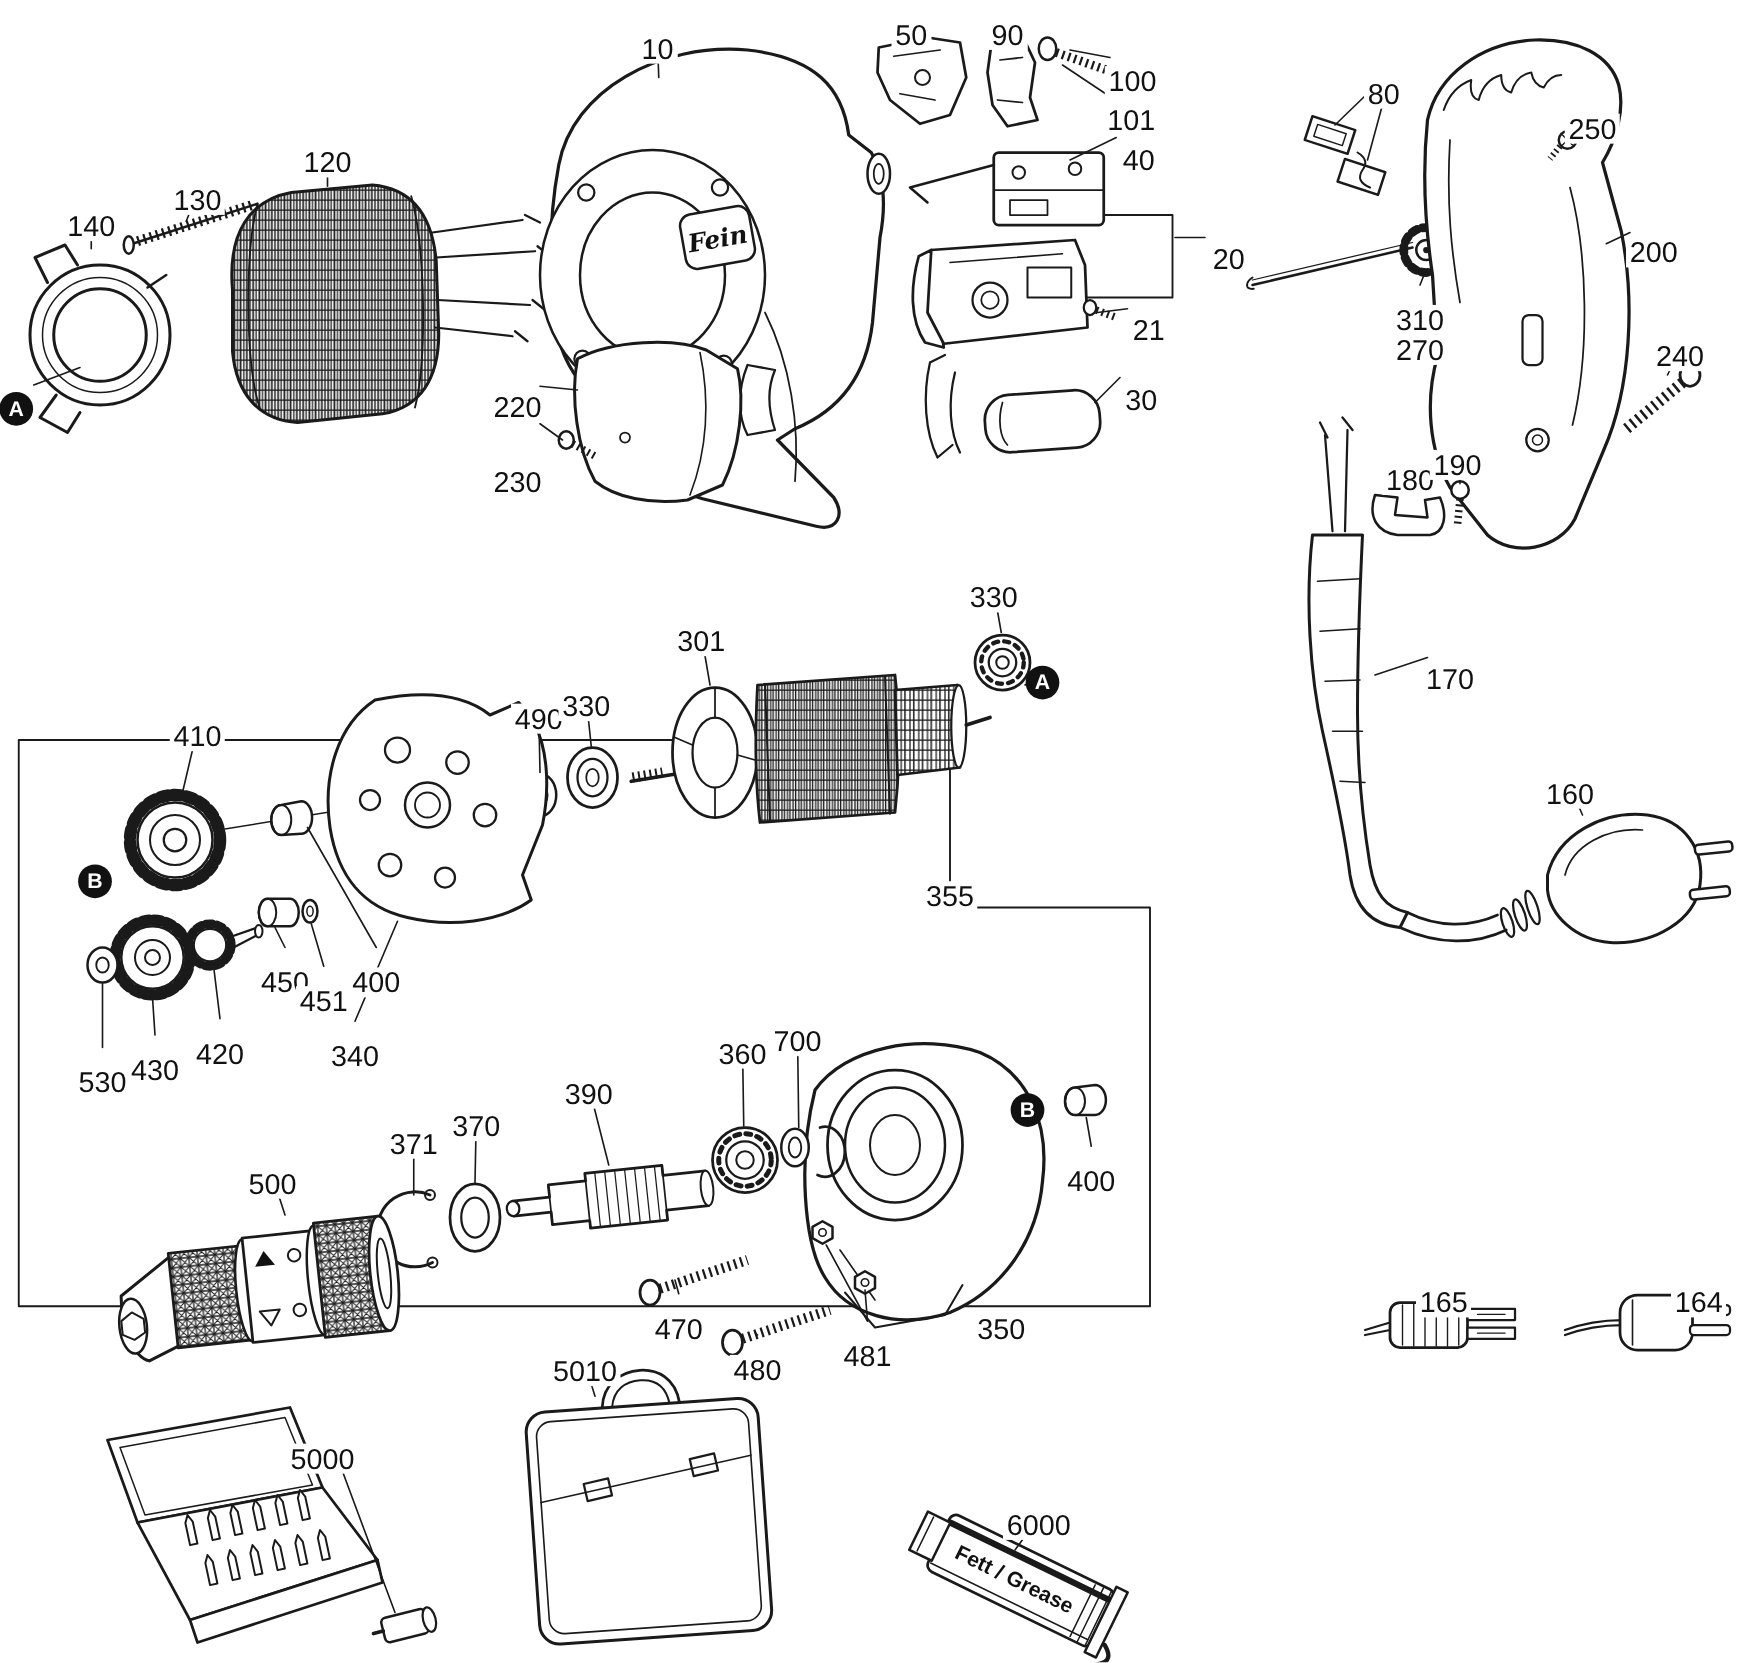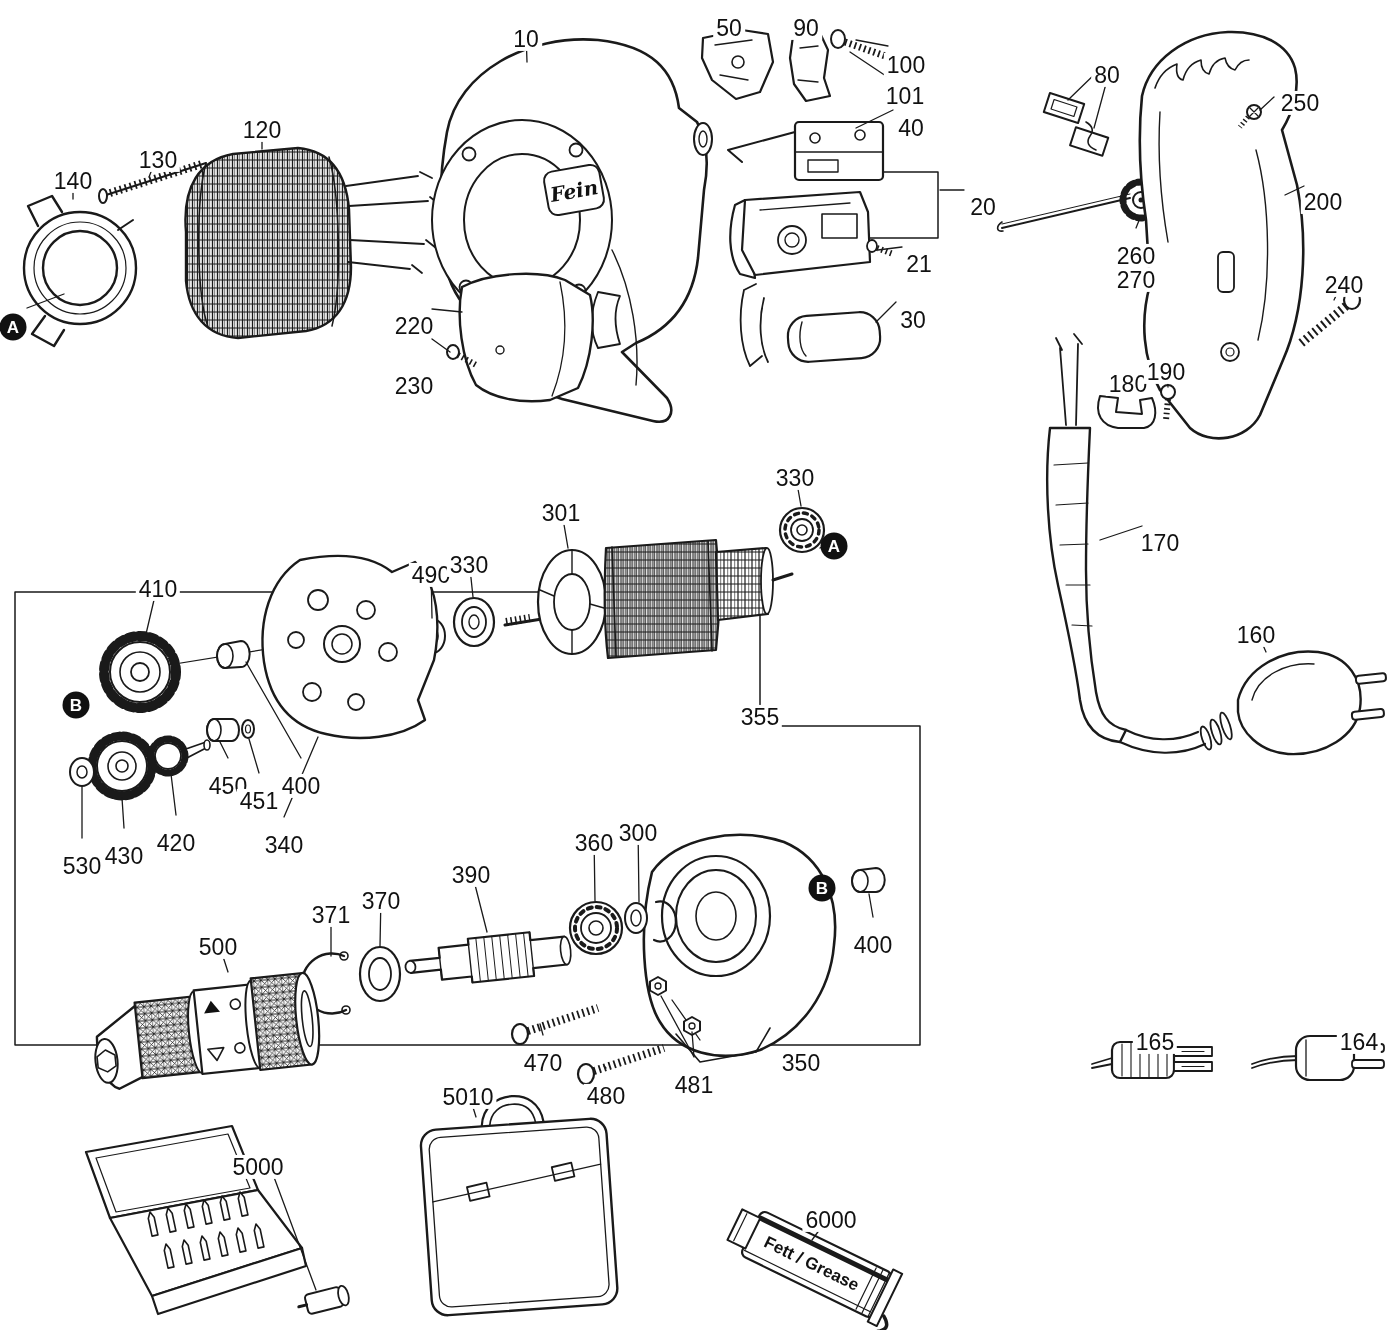--- a/index.html
+++ b/index.html
@@ -484,49 +484,49 @@
       <span class="part-label" style="left: 526px; top: 22px;">10</span>
       <span class="part-label" style="left: 729px; top: 11px;">50</span>
       <span class="part-label" style="left: 806px; top: 11px;">90</span>
       <span class="part-label" style="left: 906px; top: 48px;">100</span>
       <span class="part-label" style="left: 905px; top: 79px;">101</span>
       <span class="part-label" style="left: 911px; top: 111px;">40</span>
       <span class="part-label" style="left: 983px; top: 190px;">20</span>
       <span class="part-label" style="left: 919px; top: 247px;">21</span>
       <span class="part-label" style="left: 913px; top: 303px;">30</span>
       <span class="part-label" style="left: 1107px; top: 58px; text-align: right;">80</span>
-      <span class="part-label" style="left: 1274px; top: 86px; margin-left: 26px;">250</span>
+      <span class="part-label" style="left: 1274px; top: 86px;">250</span>
       <span class="part-label" style="left: 1323px; top: 185px;">200</span>
       <span class="part-label" style="left: 1344px; top: 268px;">240</span>
       <span class="part-label" style="left: 262px; top: 113px;">120</span>
       <span class="part-label" style="left: 158px; top: 143px;">130</span>
       <span class="part-label" style="left: 73px; top: 164px;">140</span>
       <span class="part-label" style="left: 414px; top: 309px;">220</span>
       <span class="part-label" style="left: 414px; top: 339px; margin-top: 30px;">230</span>
-      <span class="part-label" style="left: 1136px; top: 239px;">260</span>
+      <span class="part-label" style="left: 1136px; top: 239px;">310</span>
       <span class="part-label" style="left: 1136px; top: 263px;">270</span>
       <span class="part-label" style="left: 1128px; top: 367px;">180</span>
       <span class="part-label" style="left: 1166px; top: 355px;">190</span>
       <span class="part-label" style="left: 1160px; top: 526px;">170</span>
       <span class="part-label" style="left: 1256px; top: 618px;">160</span>
       <span class="part-label" style="left: 795px; top: 461px;">330</span>
       <span class="part-label" style="left: 561px; top: 496px;">301</span>
       <span class="part-label" style="left: 158px; top: 572px;">410</span>
       <span class="part-label" style="left: 431px; top: 558px;">490</span>
       <span class="part-label" style="left: 469px; top: 548px;">330</span>
       <span class="part-label" style="left: 760px; top: 700px;">355</span>
       <span class="part-label" style="left: 228px; top: 769px;">450</span>
       <span class="part-label" style="left: 259px; top: 784px;">451</span>
       <span class="part-label" style="left: 301px; top: 769px;">400</span>
       <span class="part-label" style="left: 82px; top: 849px;">530</span>
       <span class="part-label" style="left: 124px; top: 839px;">430</span>
       <span class="part-label" style="left: 176px; top: 826px;">420</span>
       <span class="part-label" style="left: 284px; top: 828px;">340</span>
       <span class="part-label" style="left: 594px; top: 826px;">360</span>
-      <span class="part-label" style="left: 638px; top: 816px;">300</span>
+      <span class="part-label" style="left: 638px; top: 816px;">700</span>
       <span class="part-label" style="left: 471px; top: 858px;">390</span>
       <span class="part-label" style="left: 381px; top: 884px;">370</span>
       <span class="part-label" style="left: 331px; top: 898px;">371</span>
       <span class="part-label" style="left: 218px; top: 930px;">500</span>
       <span class="part-label" style="left: 543px; top: 1046px;">470</span>
       <span class="part-label" style="left: 606px; top: 1079px;">480</span>
       <span class="part-label" style="left: 694px; top: 1068px;">481</span>
       <span class="part-label" style="left: 801px; top: 1046px;">350</span>
       <span class="part-label" style="left: 873px; top: 928px;">400</span>
       <span class="part-label" style="left: 1155px; top: 1025px;">165</span>

